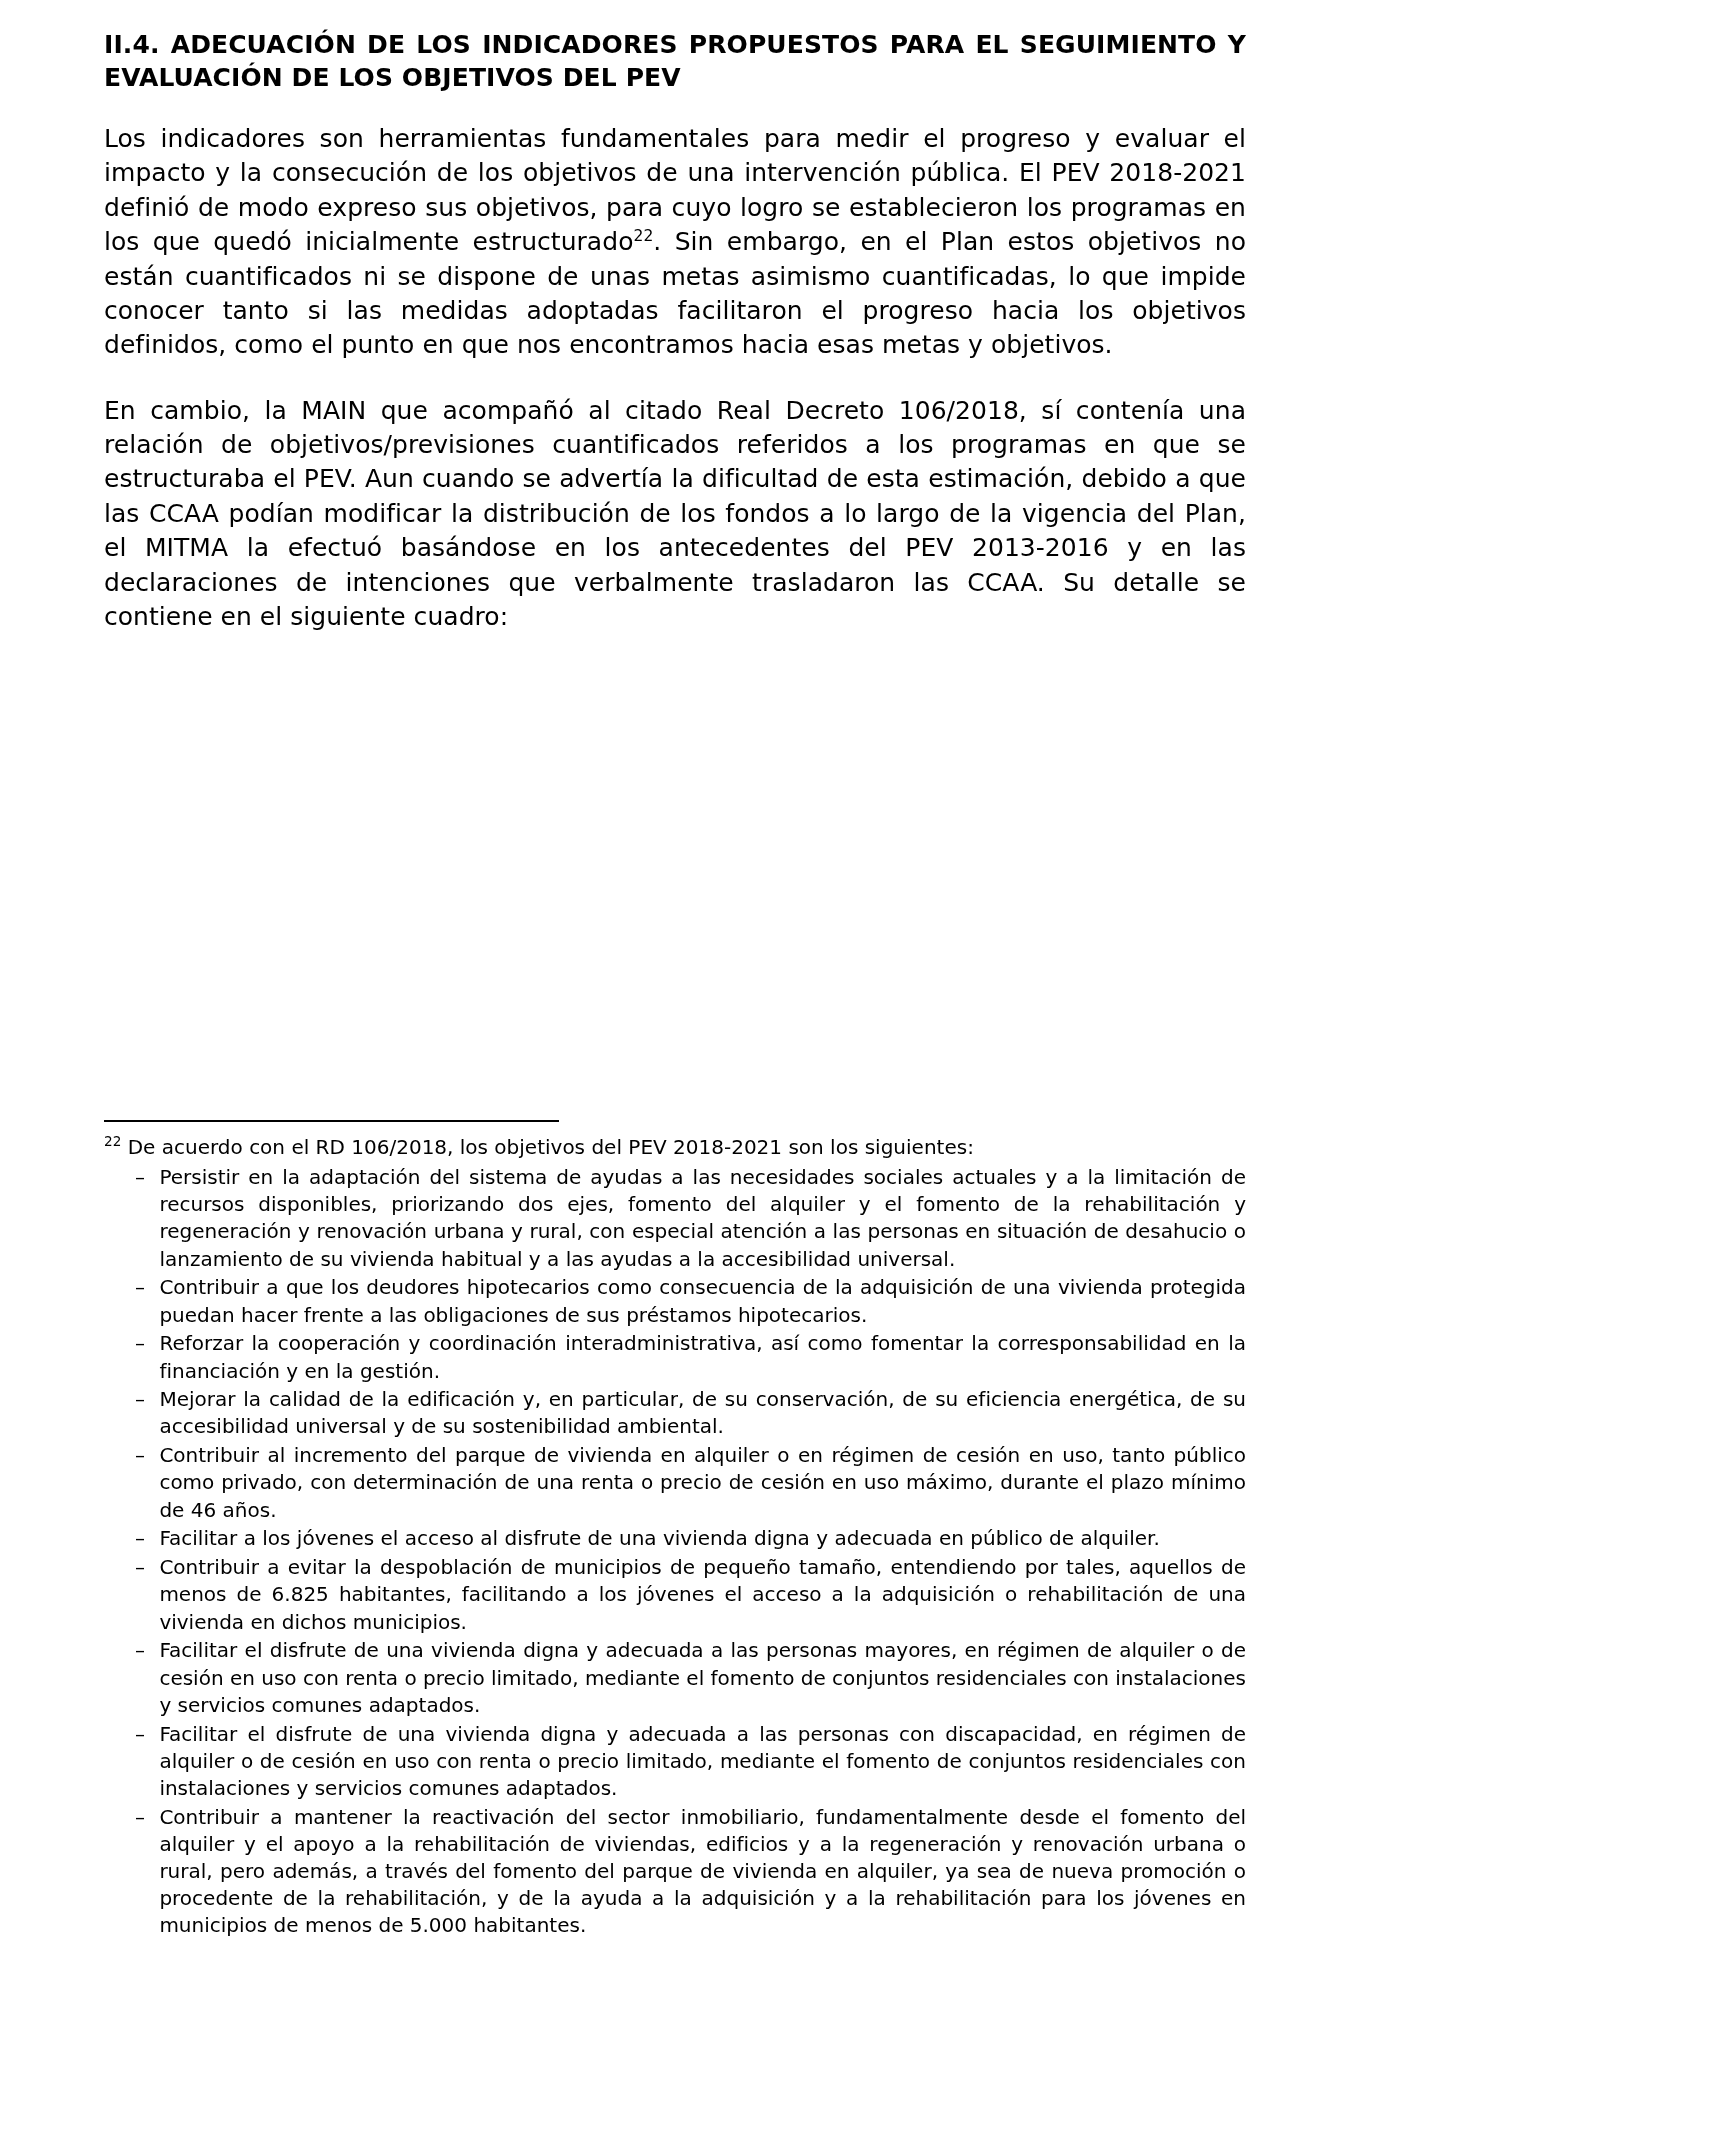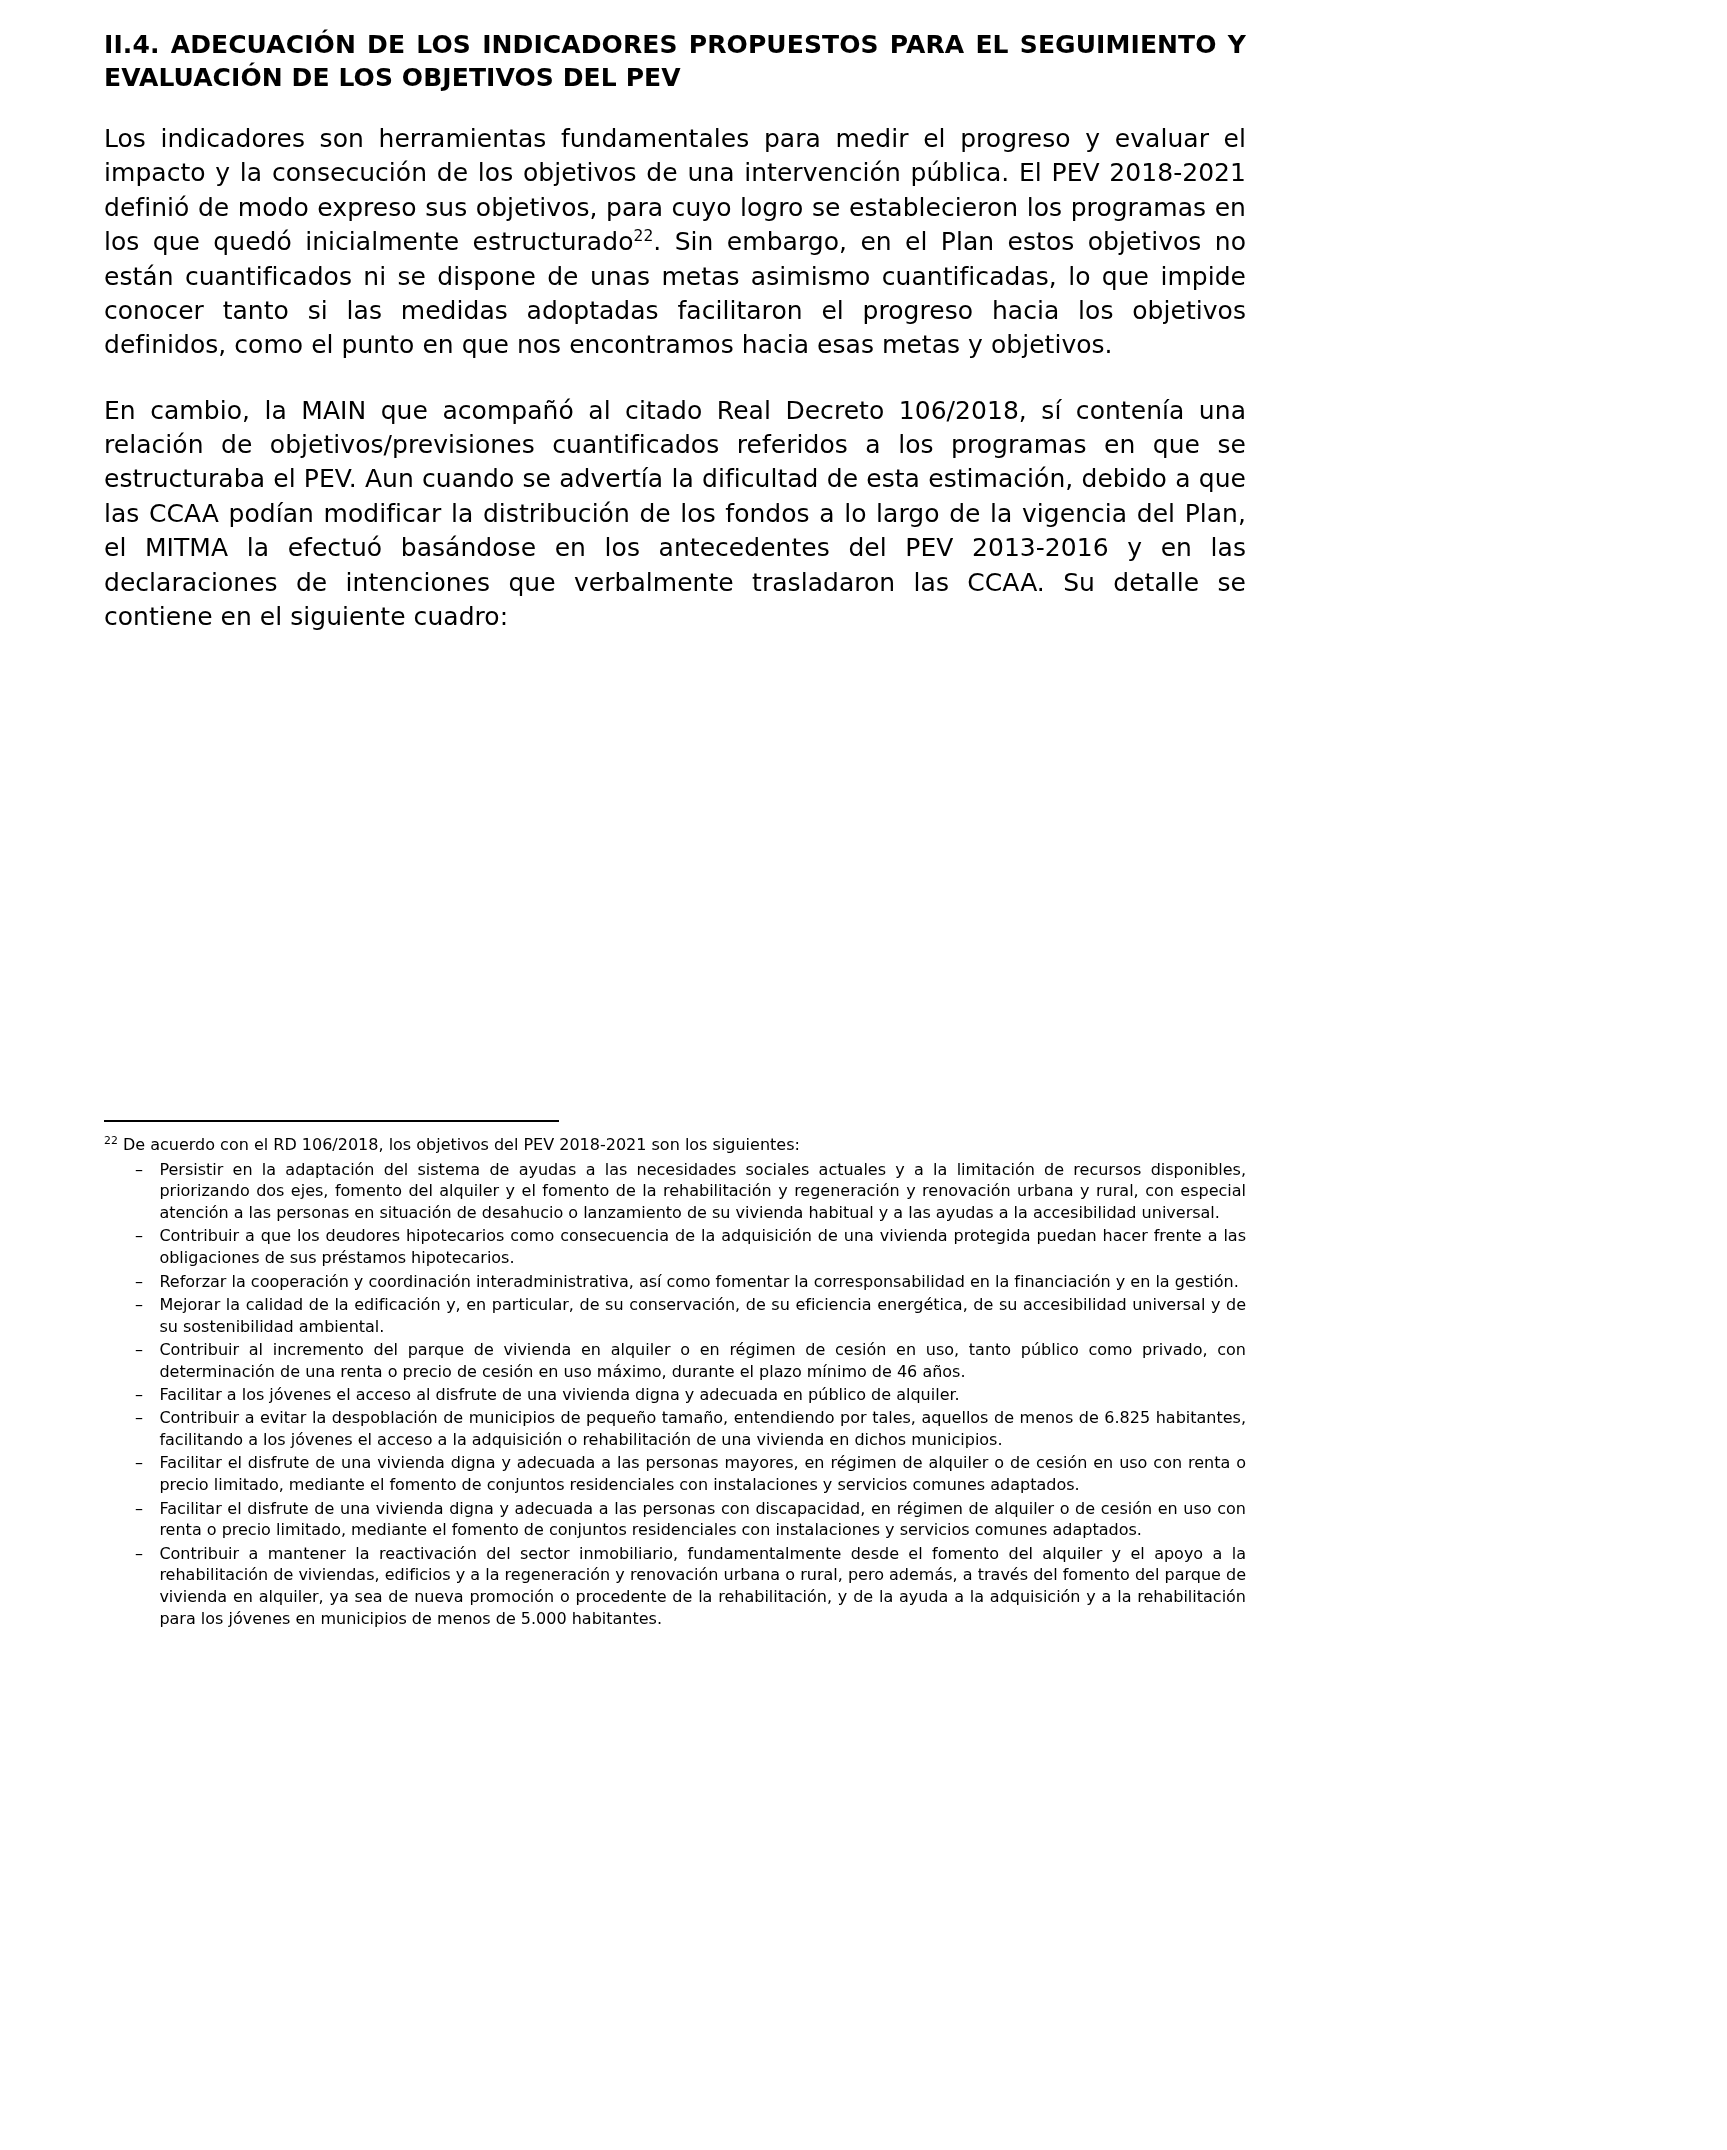--- a/index.html
+++ b/index.html
@@ -44,21 +44,21 @@
   .spacer {
     height: 455px;
   }
   .footnote-rule {
     width: 455px;
     height: 0;
     border-top: 2px solid #000000;
     margin: 0 0 11.4px 0;
   }
   .footnote {
-    font-size: 16px;
+    font-size: 20px;
     line-height: 1.36;
     text-align: justify;
     text-align-last: left;
   }
   .footnote-intro {
     margin: 0 0 3.2px 0;
   }
   .footnote-intro sup {
     font-size: 0.68em;
     vertical-align: super;

